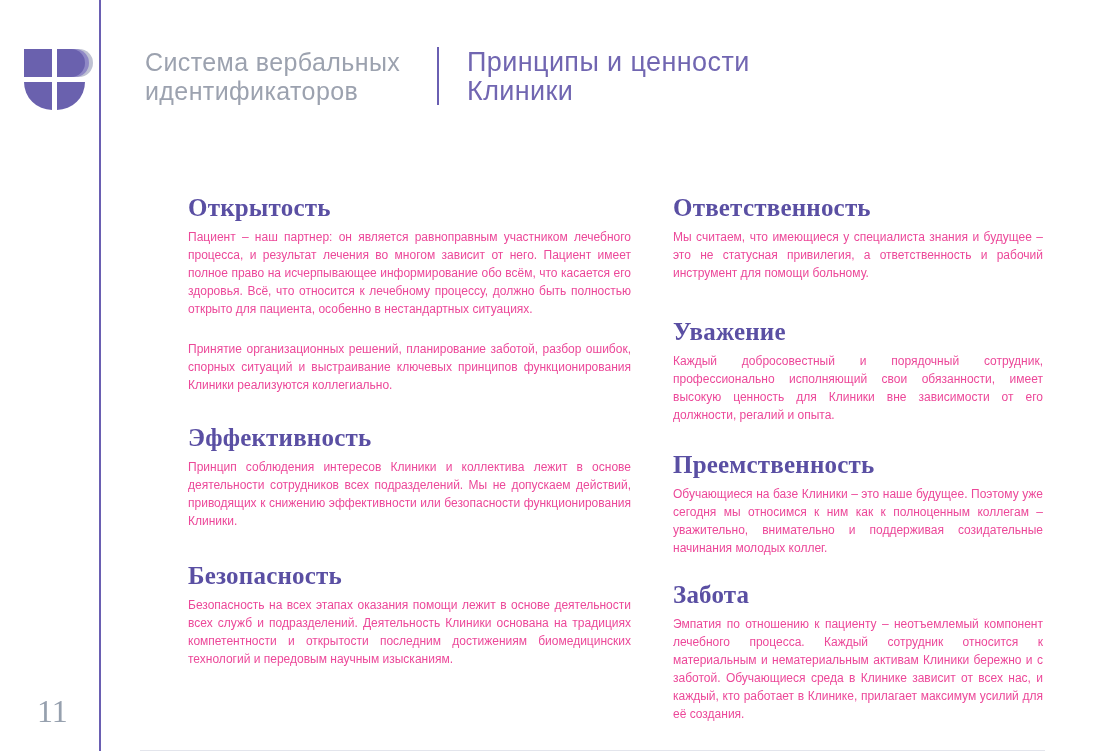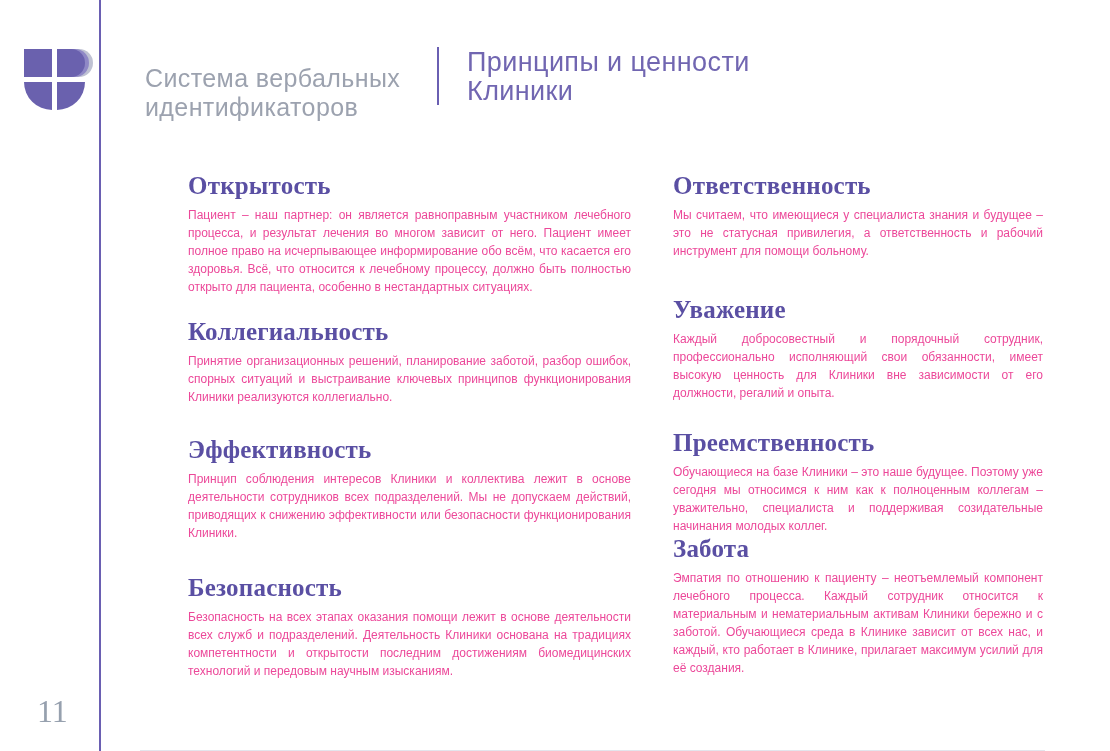--- a/index.html
+++ b/index.html
@@ -23,35 +23,35 @@
   .logo { position:absolute; left:24px; top:49px; width:72px; height:62px; }
   .logo .cell { position:absolute; width:28px; height:28px; background:#6A61AE; }
   .logo .tl { left:0; top:0; }
   .logo .tr-echo2 { left:41px; top:0; background:#BFC2D3; border-radius:0 50% 50% 0; }
   .logo .tr-echo1 { left:37px; top:0; background:#8F88C6; border-radius:0 50% 50% 0; }
   .logo .tr { left:33px; top:0; border-radius:0 50% 50% 0; }
   .logo .bl { left:0; top:33px; border-radius:0 0 0 100%; }
   .logo .br { left:33px; top:33px; border-radius:0 0 100% 0; }
   
   .doc-title {
-    position:absolute; left:145px; top:64px; width:285px;
+    position:absolute; left:145px; top:48px; width:285px;
     font-size:25px; line-height:29px; letter-spacing:.4px;
     color:#9CA2AF;
   }
   .header-divider {
     position:absolute; left:437px; top:47px; width:2px; height:58px;
     background:#6A5FB2;
   }
   .page-title {
     position:absolute; left:467px; top:48px; width:330px;
     font-size:27px; line-height:29px; letter-spacing:.4px;
     color:#7166B1;
   }
   
-  .col { position:absolute; top:172px; }
+  .col { position:absolute; top:194px; }
   .col-left  { left:188px; width:443px; }
   .col-right { left:673px; width:370px; }
   .section h2 {
     font-family:"Liberation Serif", serif;
     font-weight:bold;
     font-size:25px; line-height:28px;
     color:#5A4FA3;
     margin-bottom:6px;
     letter-spacing:.2px;
   }
@@ -59,21 +59,21 @@
     font-size:12px; line-height:18px;
     color:#ec4899;
     text-align:justify;
   }
   
   .col-left  .s1 { margin-bottom:22px; }
   .col-left  .s2 { margin-bottom:30px; }
   .col-left  .s3 { margin-bottom:32px; }
   .col-right .s1 { margin-bottom:36px; }
   .col-right .s2 { margin-bottom:27px; }
-  .col-right .s3 { }
+  .col-right .s3 { margin-bottom:24px; }
   
   .page-number {
     position:absolute; left:37px; top:694px;
     font-family:"Liberation Serif", serif;
     font-size:32px; line-height:34px;
     color:#96A0AE;
   }
 </style>
 </head>
 <body>
@@ -93,21 +93,20 @@
 <div class="doc-title">Система вербальных идентификаторов</div>
 <div class="header-divider"></div>
 <div class="page-title">Принципы и ценности Клиники</div>
 
 <div class="col col-left">
   <div class="section s1">
     <h2>Открытость</h2>
     <p>Пациент – наш партнер: он является равноправным участником лечебного процесса, и результат лечения во многом зависит от него. Пациент имеет полное право на исчерпывающее информирование обо всём, что касается его здоровья. Всё, что относится к лечебному процессу, должно быть полностью открыто для пациента, особенно в нестандартных ситуациях.</p>
   </div>
   <div class="section s2">
-    <h2>Коллегиальность</h2>
     <p>Принятие организационных решений, планирование заботой, разбор ошибок, спорных ситуаций и выстраивание ключевых принципов функционирования Клиники реализуются коллегиально.</p>
   </div>
   <div class="section s3">
     <h2>Эффективность</h2>
     <p>Принцип соблюдения интересов Клиники и коллектива лежит в основе деятельности сотрудников всех подразделений. Мы не допускаем действий, приводящих к снижению эффективности или безопасности функционирования Клиники.</p>
   </div>
   <div class="section s4">
     <h2>Безопасность</h2>
     <p>Безопасность на всех этапах оказания помощи лежит в основе деятельности всех служб и подразделений. Деятельность Клиники основана на традициях компетентности и открытости последним достижениям биомедицинских технологий и передовым научным изысканиям.</p>
   </div>
@@ -117,21 +116,21 @@
   <div class="section s1">
     <h2>Ответственность</h2>
     <p>Мы считаем, что имеющиеся у специалиста знания и будущее – это не статусная привилегия, а ответственность и рабочий инструмент для помощи больному.</p>
   </div>
   <div class="section s2">
     <h2>Уважение</h2>
     <p>Каждый добросовестный и порядочный сотрудник, профессионально исполняющий свои обязанности, имеет высокую ценность для Клиники вне зависимости от его должности, регалий и опыта.</p>
   </div>
   <div class="section s3">
     <h2>Преемственность</h2>
-    <p>Обучающиеся на базе Клиники – это наше будущее. Поэтому уже сегодня мы относимся к ним как к полноценным коллегам – уважительно, специалиста и поддерживая созидательные начинания молодых коллег.</p>
+    <p>Обучающиеся на базе Клиники – это наше будущее. Поэтому уже сегодня мы относимся к ним как к полноценным коллегам – уважительно, внимательно и поддерживая созидательные начинания молодых коллег.</p>
   </div>
   <div class="section s4">
     <h2>Забота</h2>
     <p>Эмпатия по отношению к пациенту – неотъемлемый компонент лечебного процесса. Каждый сотрудник относится к материальным и нематериальным активам Клиники бережно и с заботой. Обучающиеся среда в Клинике зависит от всех нас, и каждый, кто работает в Клинике, прилагает максимум усилий для её создания.</p>
   </div>
 </div>
 
 <div class="page-number">11</div>
 
 </body></html>

